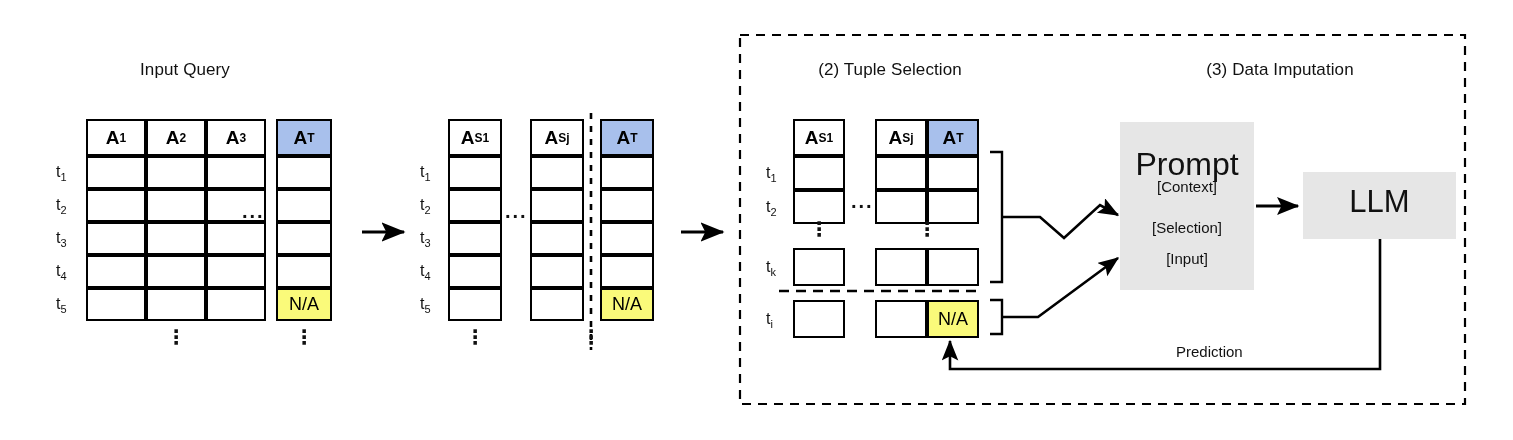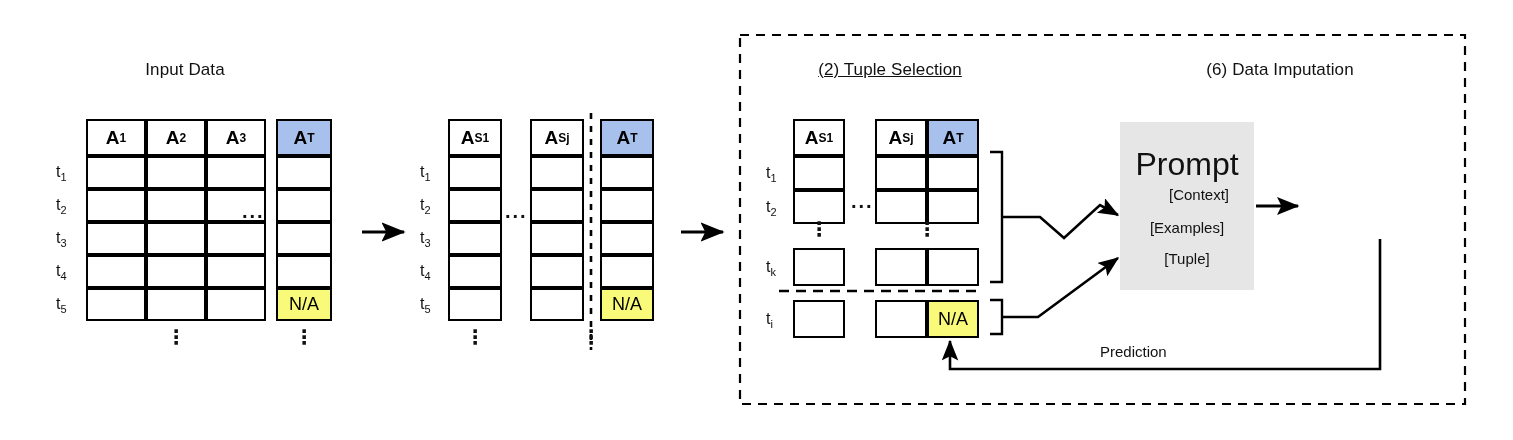--- a/index.html
+++ b/index.html
@@ -63,23 +63,23 @@
 
     <polyline points="1002,217 1040,217 1064,238 1100,205 1118,215" fill="none" stroke="#000" stroke-width="2.6" marker-end="url(#ah)"></polyline>
 
     <polyline points="1002,317 1038,317 1118,258" fill="none" stroke="#000" stroke-width="2.6" marker-end="url(#ah)"></polyline>
 
     <line x1="1256" y1="206" x2="1298" y2="206" stroke="#000" stroke-width="2.8" marker-end="url(#ah)"></line>
 
     <polyline points="1380,239 1380,369 950,369 950,341" fill="none" stroke="#000" stroke-width="2.6" marker-end="url(#ah)"></polyline>
   </svg>
 
-  <div class="stage-title" style="left:105px;top:60px;width:160px;">Input Data</div>
-  <div class="stage-title" style="left:780px;top:60px;width:220px;text-decoration:underline;">(2) Tuple Selection</div>
-  <div class="stage-title" style="left:1170px;top:60px;width:220px;">(6) Data Imputation</div>
+  <div class="stage-title" style="left:105px;top:60px;width:160px;">Input Query</div>
+  <div class="stage-title" style="left:780px;top:60px;width:220px;">(2) Tuple Selection</div>
+  <div class="stage-title" style="left:1170px;top:60px;width:220px;">(3) Data Imputation</div>
 
   <div class="cell hdr" style="left:86px;top:119px;width:60px;height:37px;">
     <span>A</span>
       <sub>1</sub>
   </div>
   <div class="cell hdr" style="left:146px;top:119px;width:60px;height:37px;">
     <span>A</span>
       <sub>2</sub>
   </div>
   <div class="cell hdr" style="left:206px;top:119px;width:60px;height:37px;">
@@ -231,22 +231,25 @@
   <div class="rlabel" style="left:766px;top:310px;">
     <span>t</span><sub>i</sub>
   </div>
 
   <div class="hdots" style="left:851px;top:190px;">...</div>
   <div class="vdots" style="left:793px;top:226px;width:52px;">⋮</div>
   <div class="vdots" style="left:901px;top:226px;width:52px;">⋮</div>
 
   <div class="greybox" style="left:1120px;top:122px;width:134px;height:168px;">
     <div class="gb-title" style="top:24px;">Prompt</div>
-    <div class="gb-line" style="top:64px;margin-left:12px;">[Context]</div>
-    <div class="gb-line" style="top:97px;">[Examples]</div>
-    <div class="gb-line" style="top:128px;">[Tuple]</div>
-  </div>
-
-
-  <div class="edge-label" style="left:1100px;top:343px;">Prediction</div>
+    <div class="gb-line" style="top:56px;">[Context]</div>
+    <div class="gb-line" style="top:97px;">[Selection]</div>
+    <div class="gb-line" style="top:128px;">[Input]</div>
+  </div>
+
+  <div class="greybox" style="left:1303px;top:172px;width:153px;height:67px;">
+    <div class="llm-title" style="top:12px;">LLM</div>
+  </div>
+
+  <div class="edge-label" style="left:1176px;top:343px;">Prediction</div>
 
 
 </div>
 
 </body></html>

